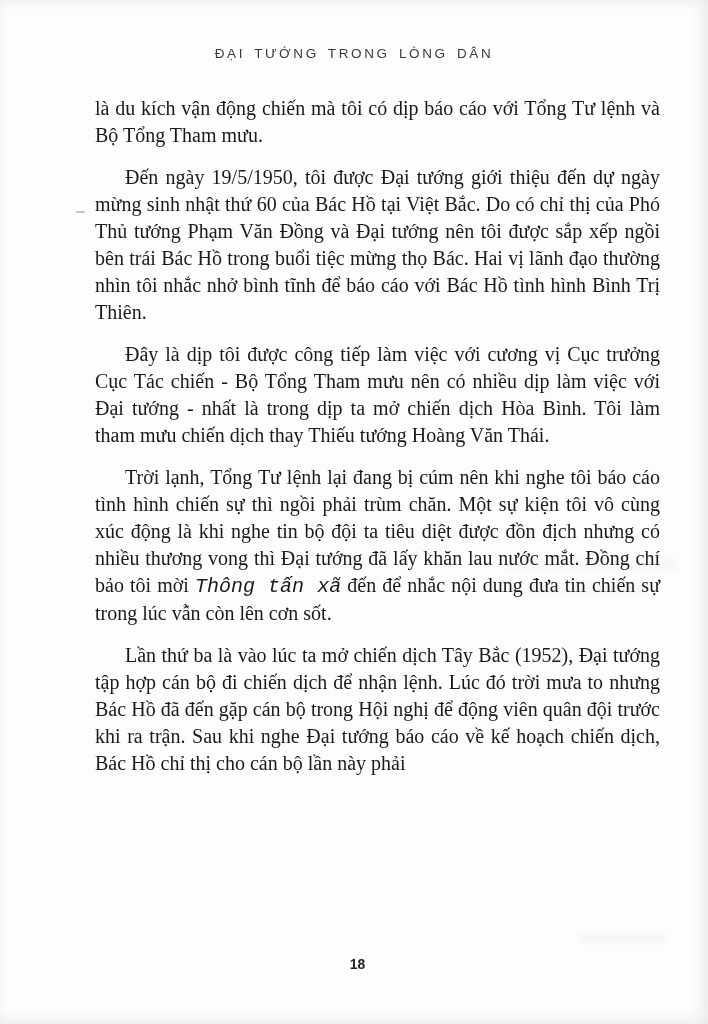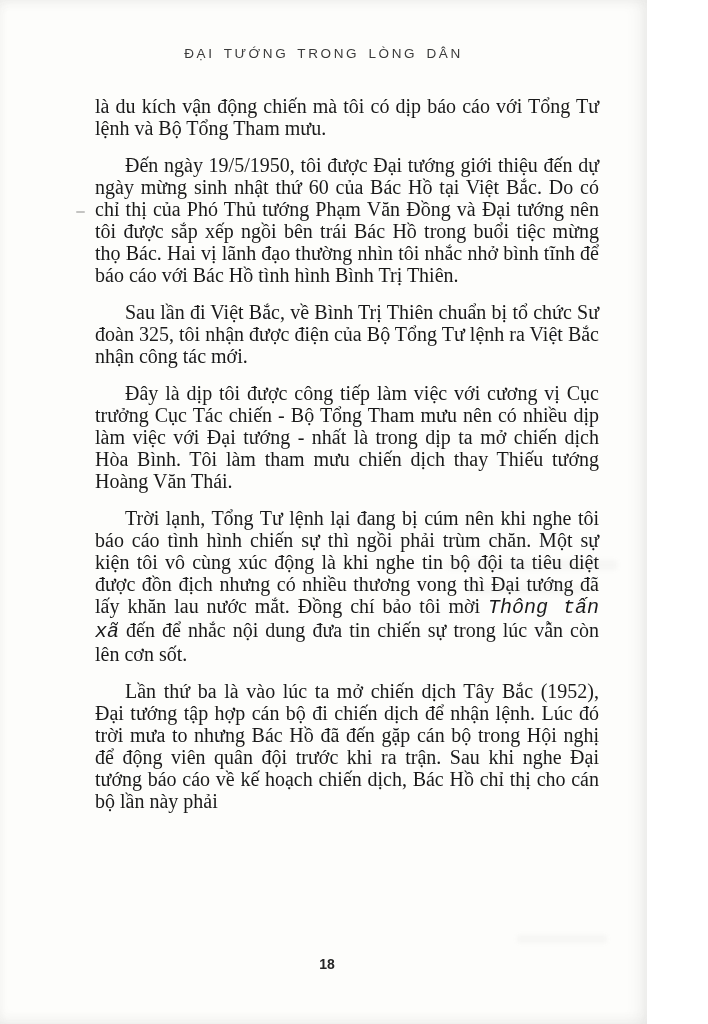--- a/index.html
+++ b/index.html
@@ -2,21 +2,21 @@
 <html lang="vi"><head>
 <meta charset="utf-8">
 <style>
   html, body {
     margin: 0;
     padding: 0;
     background: #ffffff;
   }
   .book-page {
     position: relative;
-    width: 647px;
+    width: 708px;
     height: 1024px;
     background: #fdfdfb;
     overflow: hidden;
     font-family: "Liberation Serif", serif;
     color: #191919;
   }
   
   .edge-shade {
     position: absolute;
     inset: 0;
@@ -35,21 +35,21 @@
     letter-spacing: 2.6px;
     word-spacing: 3px;
     color: #3b3b3b;
   }
   .text-block {
     margin: 34px 48px 0 95px;
   }
   .para {
     margin: 0 0 15px 0;
     font-size: 20px;
-    line-height: 22px;
+    line-height: 27px;
     text-align: justify;
     color: #1a1a1a;
   }
   .para.indent {
     text-indent: 30px;
   }
   .italic {
     font-style: italic;
     font-family: Liberation Mono, monospace;
   }
@@ -92,21 +92,20 @@
 <div class="book-page">
 
   <div class="running-header">ĐẠI TƯỚNG TRONG LÒNG DÂN</div>
 
   <div class="text-block">
 
     <p class="para"><span>là du kích vận động chiến mà tôi có dịp báo cáo với Tổng Tư lệnh và Bộ Tổng Tham mưu.</span></p>
 
     <p class="para indent"><span>Đến ngày 19/5/1950, tôi được Đại tướng giới thiệu đến dự ngày mừng sinh nhật thứ 60 của Bác Hồ tại Việt Bắc. Do có chỉ thị của Phó Thủ tướng Phạm Văn Đồng và Đại tướng nên tôi được sắp xếp ngồi bên trái Bác Hồ trong buổi tiệc mừng thọ Bác. Hai vị lãnh đạo thường nhìn tôi nhắc nhở bình tĩnh để báo cáo với Bác Hồ tình hình Bình Trị Thiên.</span></p>
 
-    <p class="para indent"><span>Sau lần đi Việt Bắc, về Bình Trị Thiên chuẩn bị tổ chức Sư đoàn 325, tôi nhận được điện của Bộ Tổng Tư lệnh ra Việt Bắc nhận công tác mới.</span></p>
 
     <p class="para indent"><span>Đây là dịp tôi được công tiếp làm việc với cương vị Cục trưởng Cục Tác chiến - Bộ Tổng Tham mưu nên có nhiều dịp làm việc với Đại tướng - nhất là trong dịp ta mở chiến dịch Hòa Bình. Tôi làm tham mưu chiến dịch thay Thiếu tướng Hoàng Văn Thái.</span></p>
 
     <p class="para indent"><span>Trời lạnh, Tổng Tư lệnh lại đang bị cúm nên khi nghe tôi báo cáo tình hình chiến sự thì ngồi phải trùm chăn. Một sự kiện tôi vô cùng xúc động là khi nghe tin bộ đội ta tiêu diệt được đồn địch nhưng có nhiều thương vong thì Đại tướng đã lấy khăn lau nước mắt. Đồng chí bảo tôi mời </span><span class="italic">Thông tấn xã</span><span> đến để nhắc nội dung đưa tin chiến sự trong lúc vẫn còn lên cơn sốt.</span></p>
 
     <p class="para indent"><span>Lần thứ ba là vào lúc ta mở chiến dịch Tây Bắc (1952), Đại tướng tập hợp cán bộ đi chiến dịch để nhận lệnh. Lúc đó trời mưa to nhưng Bác Hồ đã đến gặp cán bộ trong Hội nghị để động viên quân đội trước khi ra trận. Sau khi nghe Đại tướng báo cáo về kế hoạch chiến dịch, Bác Hồ chỉ thị cho cán bộ lần này phải</span></p>
 
   </div>
 
   <div class="page-number">18</div>

